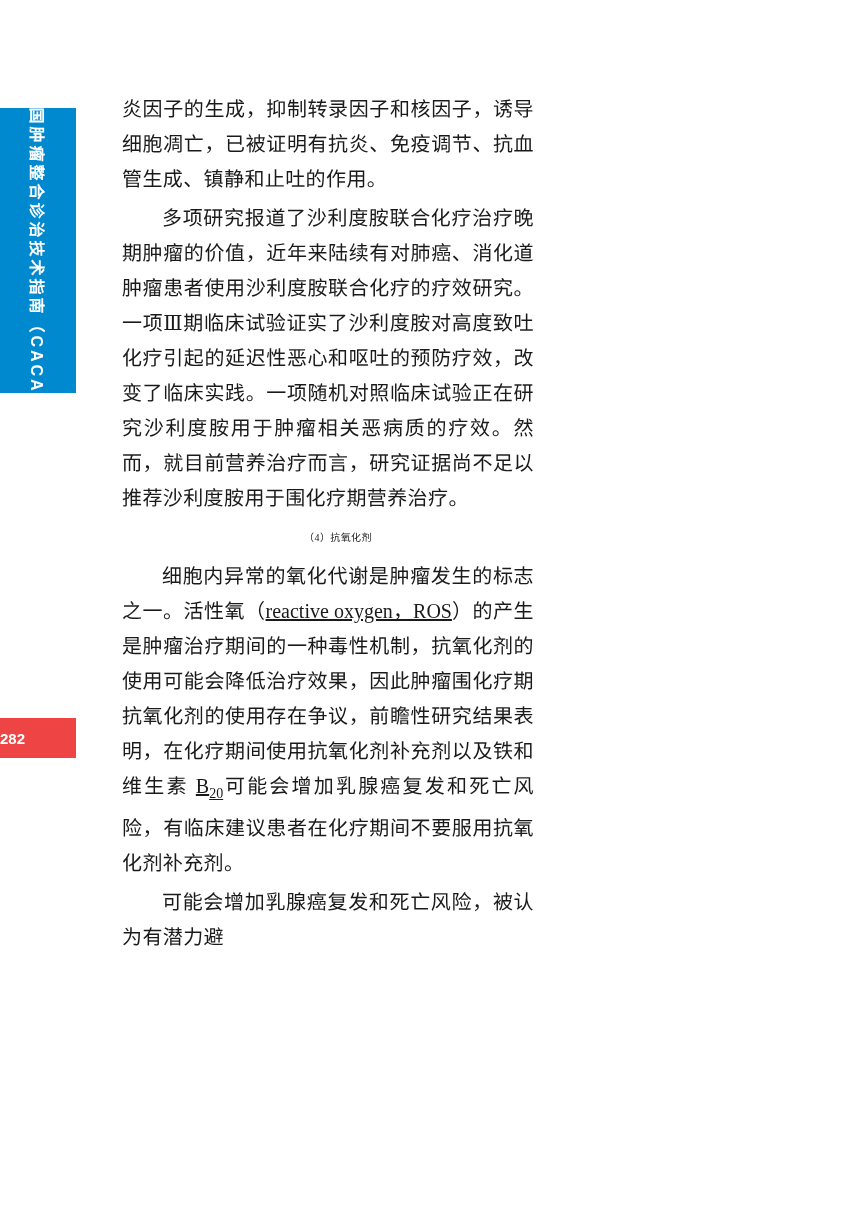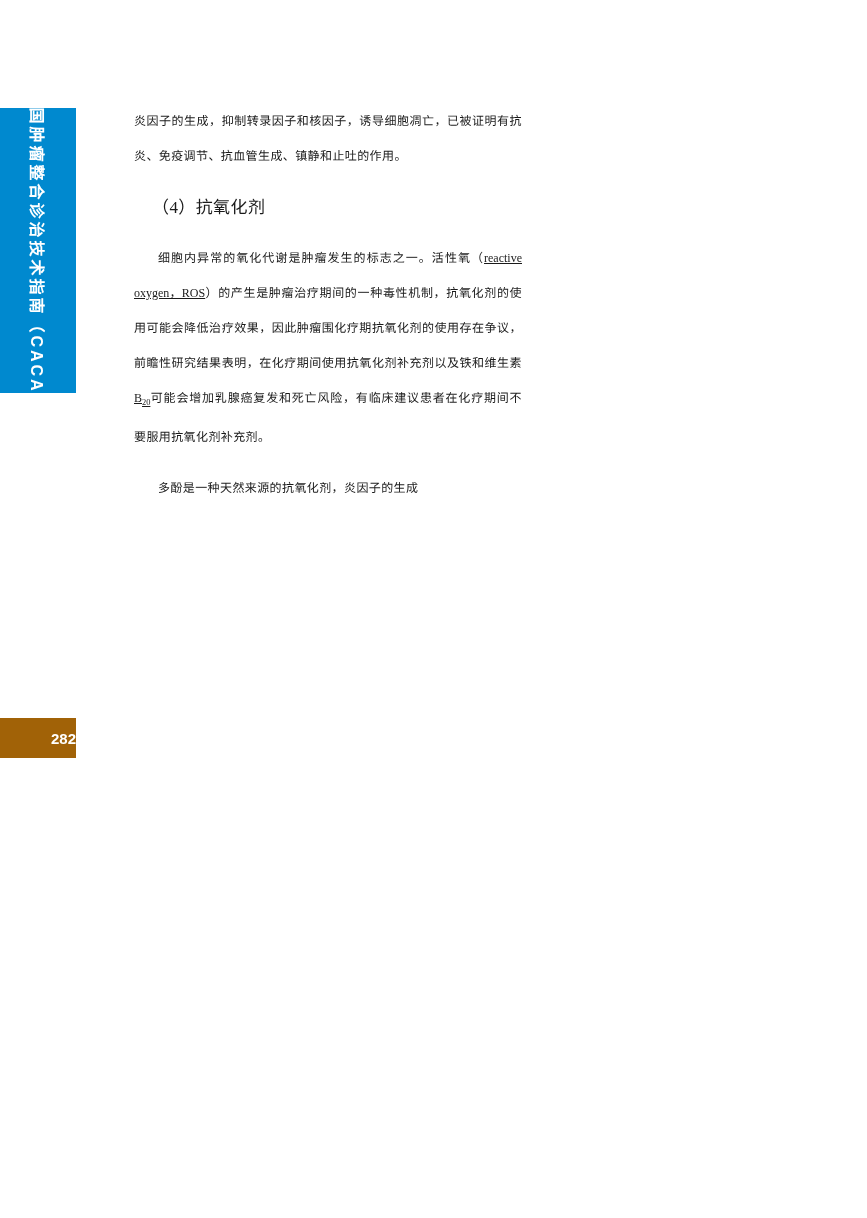--- a/index.html
+++ b/index.html
@@ -52,60 +52,61 @@
     white-space: nowrap;
   }
 
   
   .page-number-box {
     position: absolute;
     left: 0;
     top: 718px;
     width: 76px;
     height: 40px;
-    background: #a16207;
+    background: #ef4444;
     display: flex;
     align-items: center;
-    justify-content: flex-end;
+    justify-content: flex-start;
   }
   .page-number-box .num {
     color: #ffffff;
     font-family: "Liberation Sans", "DejaVu Sans", sans-serif;
     font-size: 15px;
     font-weight: bold;
   }
 
   
   .text-column {
     position: absolute;
     left: 118px;
     top: 88px;
     width: 420px;
   }
 
   .para {
-    margin: 16px;
-    font-size: 12px;
+    margin: 4px;
+    font-size: 20px;
     line-height: 35px;
     color: #1a1a1a;
     text-align: justify;
     text-justify: inter-ideograph;
     letter-spacing: 0.4px;
     font-family: "Liberation Serif", "DejaVu Serif", serif;
   }
   .para.indent {
     text-indent: 2em;
   }
   .heading-line {
     margin: 0;
-    font-size: 17px;
+    font-size: 10px;
     line-height: 35px;
     color: #1a1a1a;
     text-indent: 2em;
     letter-spacing: 0.4px;
+    text-align: center;
   }
 
   .latin {
     font-family: "Liberation Serif", "DejaVu Serif", serif;
     letter-spacing: 0;
     text-decoration: underline;
   }
   sub {
     font-size: 0.7em;
     vertical-align: sub;
@@ -119,20 +120,21 @@
   <div class="side-tab">
     <div class="side-tab-text">中国肿瘤整合诊治技术指南（CACA）</div>
   </div>
 
   <div class="page-number-box">
     <span class="num">282</span>
   </div>
 
   <div class="text-column">
     <p class="para">炎因子的生成，抑制转录因子和核因子，诱导细胞凋亡，已被证明有抗炎、免疫调节、抗血管生成、镇静和止吐的作用。</p>
+    <p class="para indent">多项研究报道了沙利度胺联合化疗治疗晚期肿瘤的价值，近年来陆续有对肺癌、消化道肿瘤患者使用沙利度胺联合化疗的疗效研究。一项Ⅲ期临床试验证实了沙利度胺对高度致吐化疗引起的延迟性恶心和呕吐的预防疗效，改变了临床实践。一项随机对照临床试验正在研究沙利度胺用于肿瘤相关恶病质的疗效。然而，就目前营养治疗而言，研究证据尚不足以推荐沙利度胺用于围化疗期营养治疗。</p>
     <p class="heading-line">（4）抗氧化剂</p>
     <p class="para indent">
       <span>细胞内异常的氧化代谢是肿瘤发生的标志之一。活性氧（</span><span class="latin">reactive oxygen，ROS</span><span>）的产生是肿瘤治疗期间的一种毒性机制，抗氧化剂的使用可能会降低治疗效果，因此肿瘤围化疗期抗氧化剂的使用存在争议，前瞻性研究结果表明，在化疗期间使用抗氧化剂补充剂以及铁和维生素 </span><span class="latin">B</span><sub class="latin">20</sub><span>可能会增加乳腺癌复发和死亡风险，有临床建议患者在化疗期间不要服用抗氧化剂补充剂。</span>
     </p>
-    <p class="para indent">多酚是一种天然来源的抗氧化剂，炎因子的生成</p>
+    <p class="para indent">可能会增加乳腺癌复发和死亡风险，被认为有潜力避</p>
   </div>
 
 </div>
 
 </body></html>

